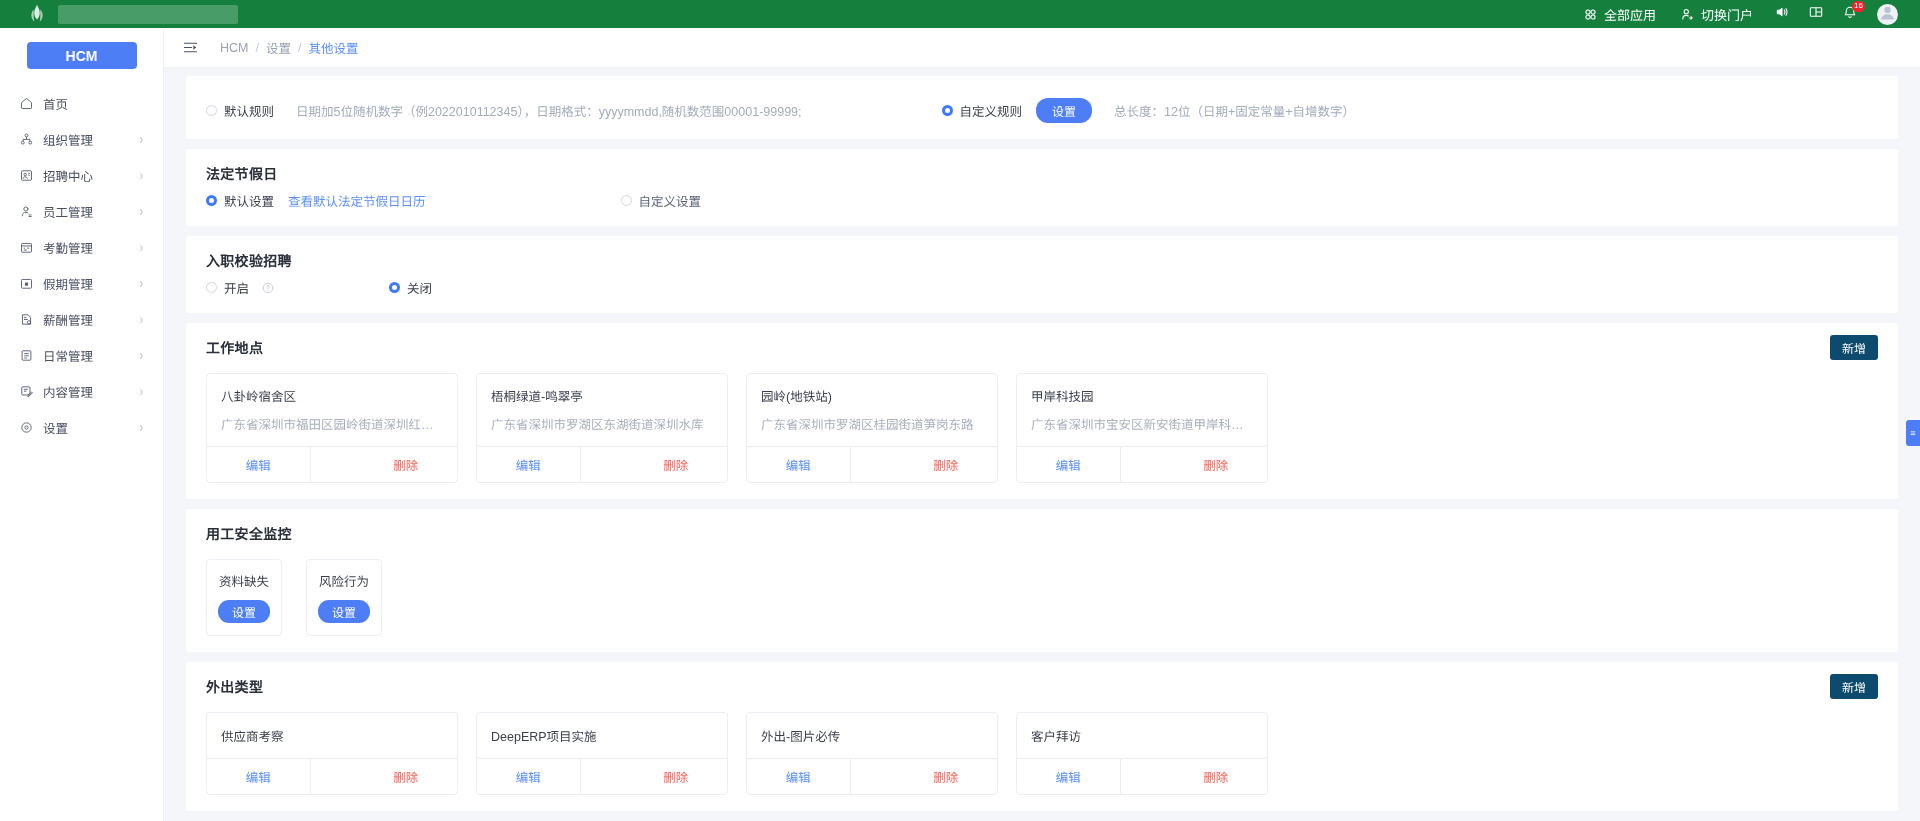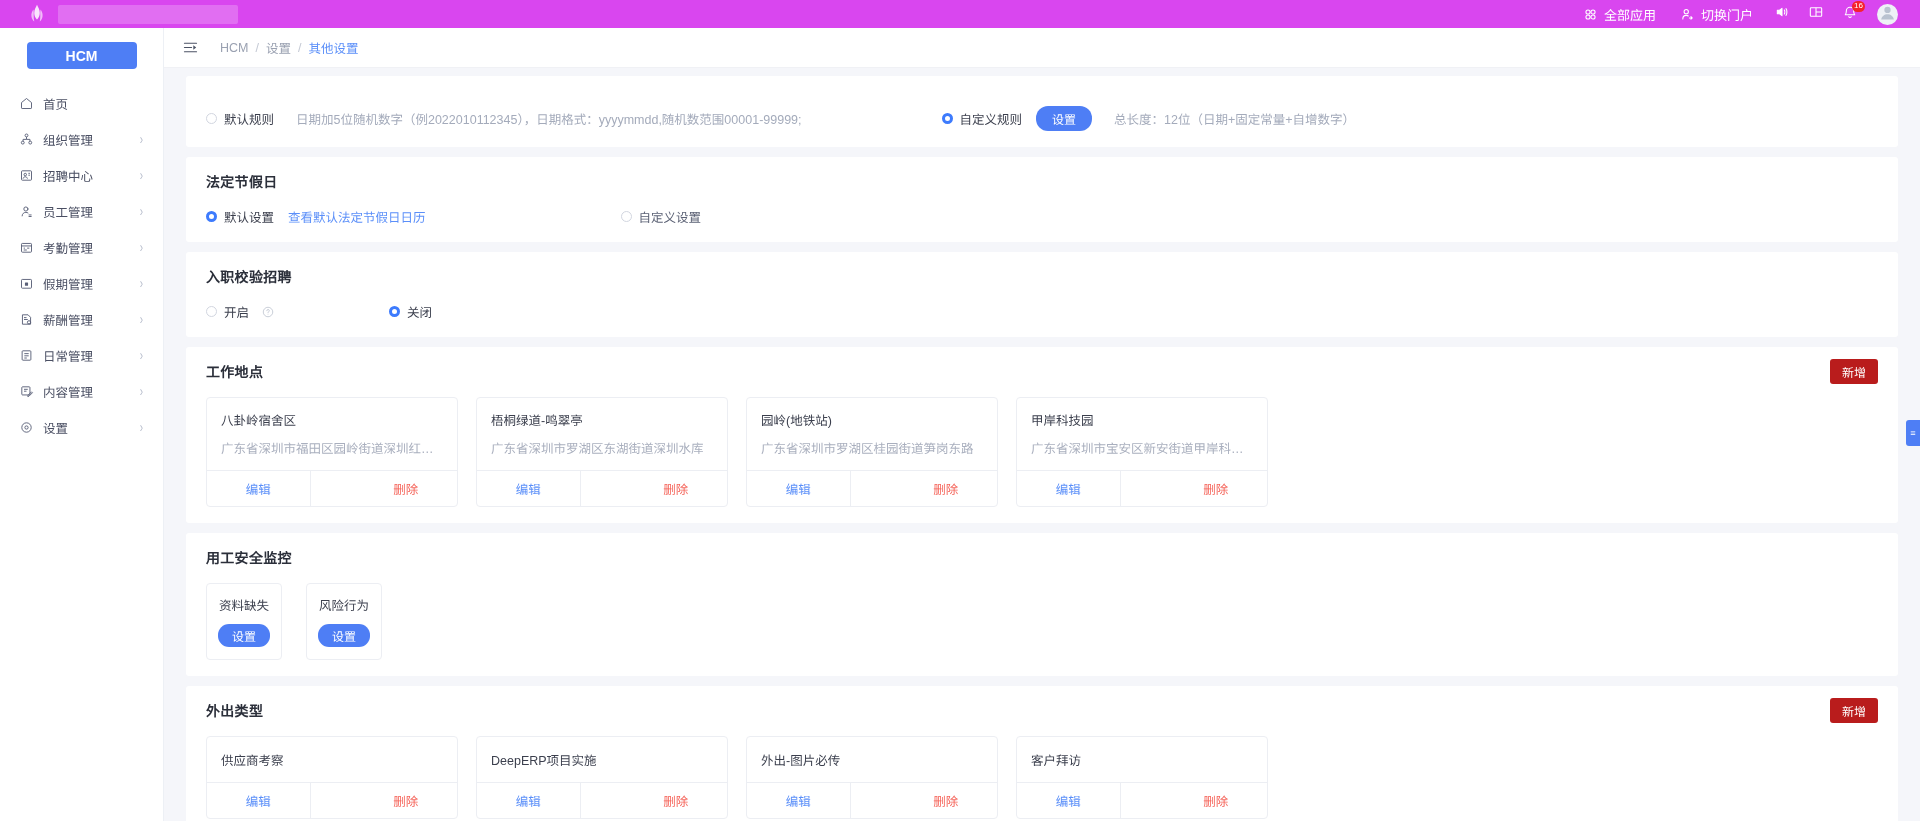--- a/index.html
+++ b/index.html
@@ -7,21 +7,21 @@
   html, body {
     width: 1920px; height: 821px;
     overflow: hidden;
     font-family: "Liberation Sans", "DejaVu Sans", sans-serif;
     background: #f5f6fa;
     color: #303133;
   }
   
   .topbar {
     position: absolute; top: 0; left: 0; width: 1920px; height: 28px;
-    background: #d946ef;
+    background: #15803d;
     display: flex; align-items: center;
   }
   .brand-logo { margin-left: 26px; width: 22px; height: 22px; opacity: .9; }
   .brand-bar {
     margin-left: 10px; width: 180px; height: 19px; border-radius: 2px;
     background: rgba(255,255,255,.22);
   }
   .topbar-right {
     margin-left: auto; display: flex; align-items: center; height: 28px;
     padding-right: 22px; gap: 0;
@@ -86,21 +86,21 @@
 
   .scroll-area {
     height: 753px; padding: 0 22px 0 22px; overflow: hidden; position: relative;
   }
   .card {
     background: #fff; border-radius: 3px; margin-top: 10px;
     padding: 14px 20px 16px 20px; position: relative;
   }
   .card:first-child { margin-top: 8px; }
   .card-title { font-size: 14px; font-weight: bold; color: #2b2f3a; letter-spacing: .3px; }
-  .row { margin-top: 16px; display: flex; align-items: center; }
+  .row { margin-top: 8px; display: flex; align-items: center; }
 
   .radio {
     width: 11px; height: 11px; border-radius: 50%;
     border: 1px solid #d2d6e0; background: #fff; flex: none;
     display: inline-block; cursor: pointer; position: relative;
   }
   .radio.on { border: 3px solid #3d7bfd; background: #fff; }
   .radio-label { font-size: 12.5px; color: #3b3f4d; margin-left: 7px; cursor: pointer; }
   .radio-label.muted { color: #5c6275; }
   .desc { font-size: 12.5px; color: #a4abbb; margin-left: 22px; white-space: nowrap; }
@@ -110,21 +110,21 @@
     border-radius: 12px; padding: 4px 16px; cursor: pointer; margin-left: 14px;
   }
   .help-ic {
     width: 12px; height: 12px; margin-left: 13px; color: #c3c8d4; cursor: pointer;
     display: inline-flex; align-items: center; justify-content: center;
   }
   .total-note { font-size: 12.5px; color: #a4abbb; margin-left: 22px; }
 
   .add-btn {
     position: absolute; right: 20px; top: 12px;
-    background: #b91c1c; color: #fff; border: none; border-radius: 3px;
+    background: #0c4a6e; color: #fff; border: none; border-radius: 3px;
     font-size: 12px; padding: 4px 12px; cursor: pointer;
   }
 
   .loc-grid { margin-top: 16px; display: flex; gap: 18px; }
   .loc-card {
     width: 252px; border: 1px solid #eceef3; border-radius: 4px; overflow: hidden;
     background: #fff;
   }
   .loc-body { padding: 12px 14px 13px; }
   .loc-name { font-size: 12.5px; color: #3b3f4d; }

